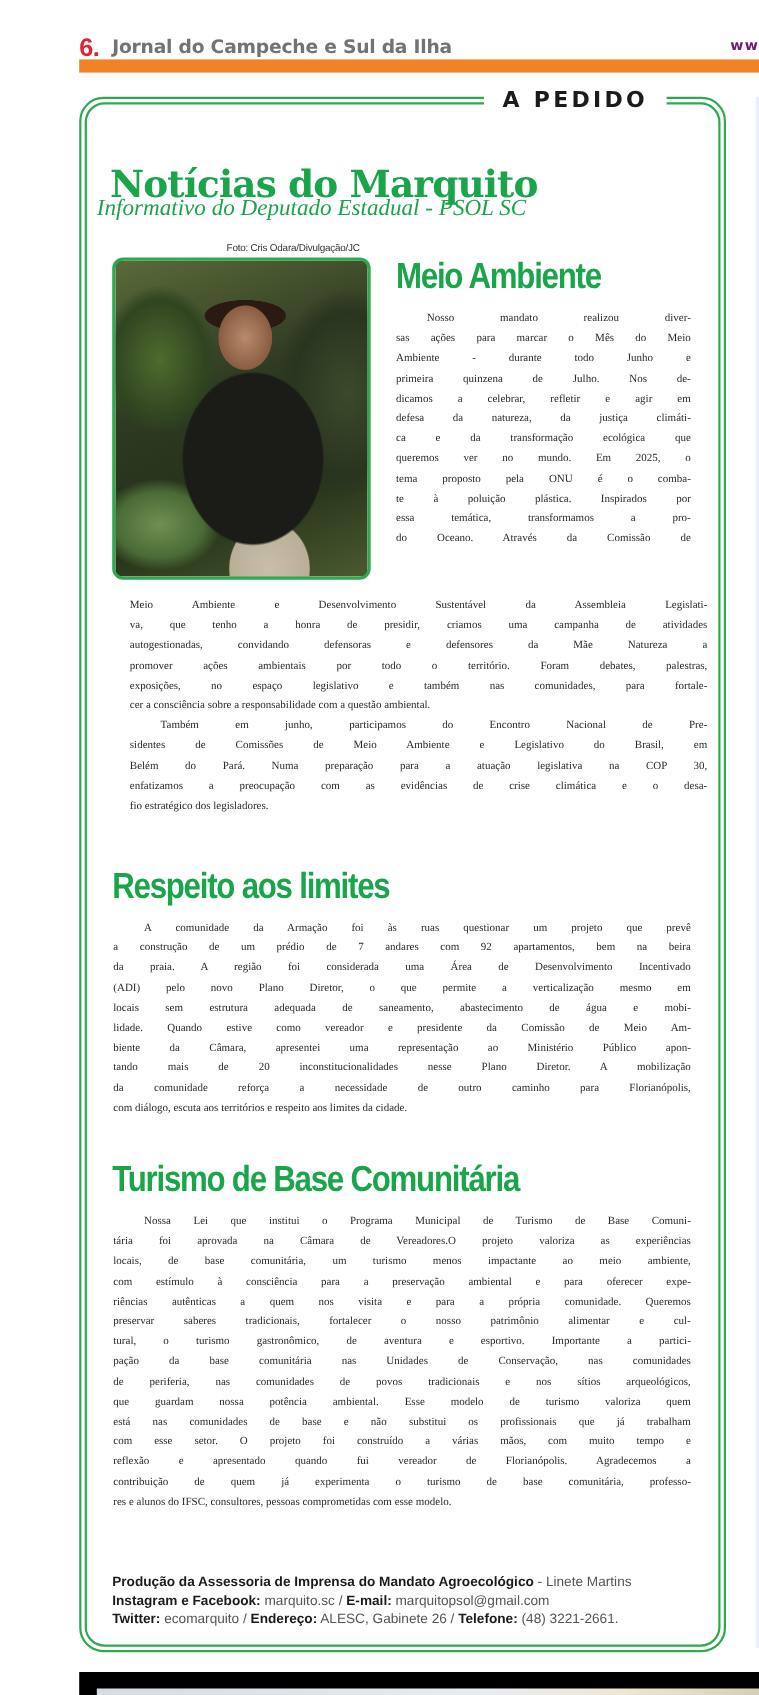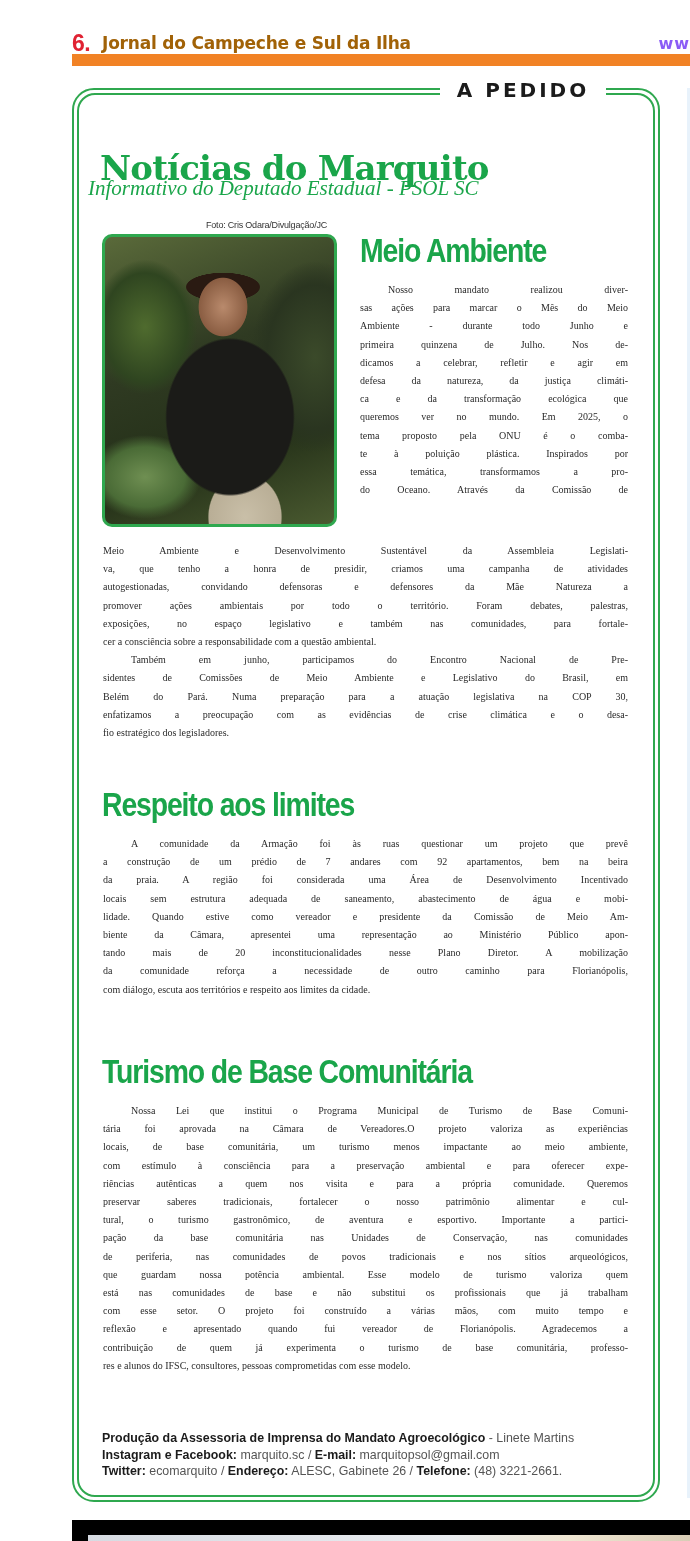--- a/index.html
+++ b/index.html
@@ -2,22 +2,22 @@
 <html><head>
 <meta charset="utf-8">
 <style>
   * { box-sizing: border-box; margin: 0; padding: 0; }
   html, body { width: 690px; height: 1541px; background: #ffffff; overflow: hidden; }
   body { position: relative; font-family: "Liberation Serif", serif; color: #2a2a2a; }
 
   
   .page-header { position: absolute; left: 72px; top: 28px; width: 618px; height: 40px; }
   .page-num { position: absolute; left: 0; top: 2px; font-family: "Liberation Sans", sans-serif; font-weight: 700; font-size: 23px; color: #e02232; letter-spacing: -0.5px; }
-  .paper-name { position: absolute; left: 30px; top: 5px; font-family: "DejaVu Sans", sans-serif; font-weight: 700; font-size: 17px; color: #a16207; letter-spacing: -0.2px; }
-  .url-frag { position: absolute; right: 0; top: 6px; font-family: "DejaVu Sans", sans-serif; font-weight: 700; font-size: 16px; color: #8b5cf6; letter-spacing: 1px; }
+  .paper-name { position: absolute; left: 30px; top: 5px; font-family: "DejaVu Sans", sans-serif; font-weight: 700; font-size: 17px; color: #737373; letter-spacing: -0.2px; }
+  .url-frag { position: absolute; right: 0; top: 6px; font-family: "DejaVu Sans", sans-serif; font-weight: 700; font-size: 13px; color: #701a75; letter-spacing: 1px; }
   .orange-bar { position: absolute; left: 72px; top: 54px; width: 618px; height: 12px; background: #f18225; }
 
   
   .right-sliver { position: absolute; left: 687px; top: 88px; width: 3px; height: 1410px; background: #e8f2fb; }
 
   
   .frame-outer { position: absolute; left: 72px; top: 88px; width: 588px; height: 1414px; border: 2px solid #2fa84f; border-radius: 22px; }
   .frame-inner { position: absolute; left: 77px; top: 93px; width: 578px; height: 1404px; border: 2px solid #2fa84f; border-radius: 18px; }
   .frame-gap { position: absolute; top: 80px; left: 440px; width: 166px; height: 22px; background: #fff; }
   .section-tag { position: absolute; left: 440px; top: 78px; width: 166px; text-align: center; font-family: "DejaVu Sans", sans-serif; font-weight: 700; font-size: 20px; letter-spacing: 3px; color: #1b1b1b; }
@@ -85,40 +85,41 @@
   <span class="line">dicamos a celebrar, refletir e agir em</span>
   <span class="line">defesa da natureza, da justiça climáti-</span>
   <span class="line">ca e da transformação ecológica que</span>
   <span class="line">queremos ver no mundo. Em 2025, o</span>
   <span class="line">tema proposto pela ONU é o comba-</span>
   <span class="line">te à poluição plástica. Inspirados por</span>
   <span class="line">essa temática, transformamos a pro-</span>
   <span class="line">do Oceano. Através da Comissão de</span>
 </div>
 
-<div class="para" style="left:103px; top:542px; width:525px;">
+<div class="para" style="left:118px; top:542px; width:525px;">
   <span class="line">Meio Ambiente e Desenvolvimento Sustentável da Assembleia Legislati-</span>
   <span class="line">va, que tenho a honra de presidir, criamos uma campanha de atividades</span>
   <span class="line">autogestionadas, convidando defensoras e defensores da Mãe Natureza a</span>
   <span class="line">promover ações ambientais por todo o território. Foram debates, palestras,</span>
   <span class="line">exposições, no espaço legislativo e também nas comunidades, para fortale-</span>
   <span class="line last">cer a consciência sobre a responsabilidade com a questão ambiental.</span>
   <span class="line indent">Também em junho, participamos do Encontro Nacional de Pre-</span>
   <span class="line">sidentes  de Comissões de Meio Ambiente e Legislativo do Brasil, em</span>
   <span class="line">Belém do Pará. Numa preparação para a atuação legislativa na COP 30,</span>
   <span class="line">enfatizamos a preocupação com as evidências de crise climática e o desa-</span>
   <span class="line last">fio estratégico dos legisladores.</span>
 </div>
 
 <h2 class="section-heading" style="left:102px; top:786px; font-size:33px; transform:scaleX(0.86);">Respeito aos limites</h2>
 
 <div class="para" style="left:103px; top:835px; width:525px;">
   <span class="line indent">A comunidade da Armação foi às ruas questionar um projeto que prevê</span>
   <span class="line">a construção de um prédio de 7 andares com 92 apartamentos, bem na beira</span>
   <span class="line">da praia. A região foi considerada uma Área de Desenvolvimento Incentivado</span>
+  <span class="line">(ADI) pelo novo Plano Diretor, o que permite a verticalização mesmo em</span>
   <span class="line">locais sem estrutura adequada de saneamento, abastecimento de água e mobi-</span>
   <span class="line">lidade. Quando estive como vereador e presidente da Comissão de Meio Am-</span>
   <span class="line">biente da Câmara, apresentei uma representação ao Ministério Público apon-</span>
   <span class="line">tando mais de 20 inconstitucionalidades nesse Plano Diretor. A mobilização</span>
   <span class="line">da comunidade reforça a necessidade de outro caminho para Florianópolis,</span>
   <span class="line last">com diálogo, escuta aos territórios e respeito aos limites da cidade.</span>
 </div>
 
 <h2 class="section-heading" style="left:102px; top:1053px; font-size:33px; transform:scaleX(0.86);">Turismo de Base Comunitária</h2>
 

